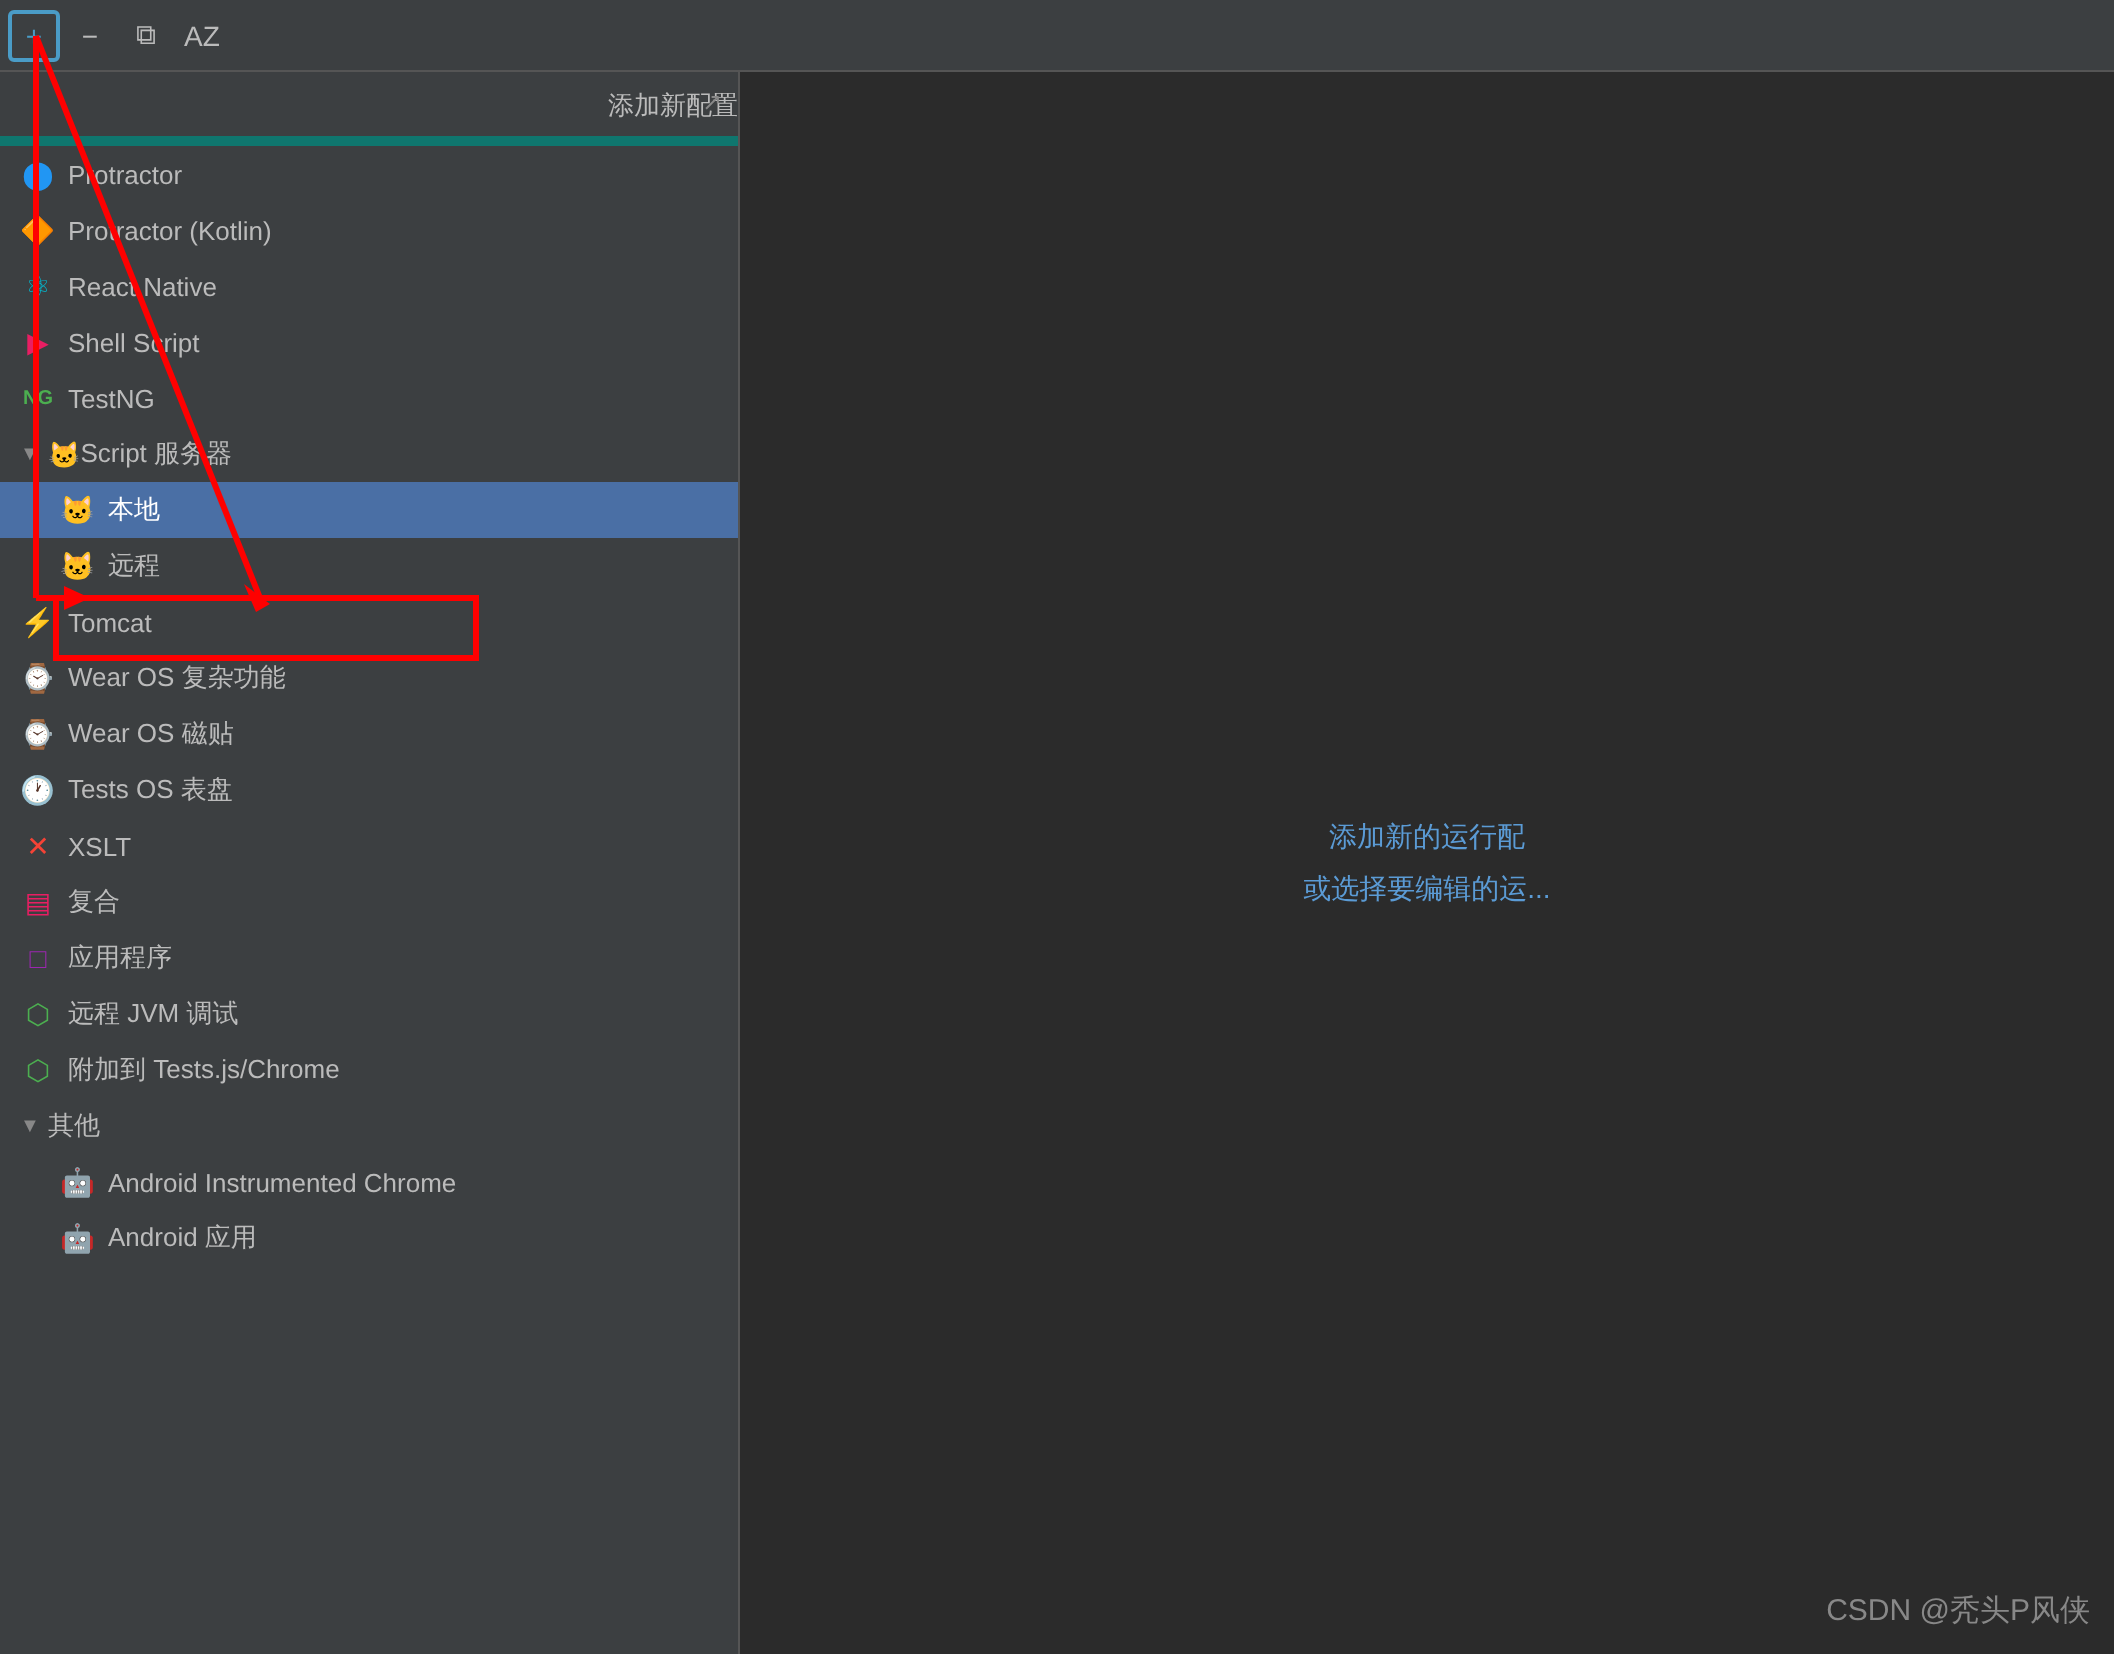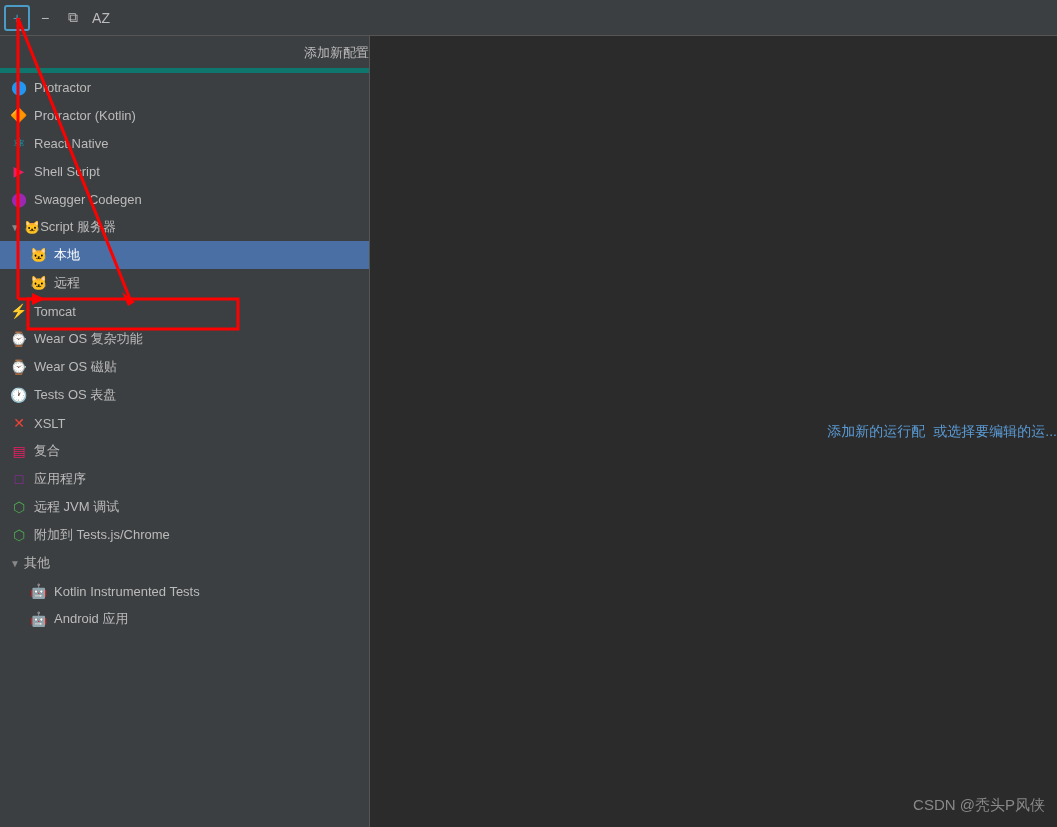--- a/index.html
+++ b/index.html
@@ -137,22 +137,22 @@
       color: #888;
       margin-right: 4px;
       width: 10px;
     }
 
     
     .right-panel {
       flex: 1;
       display: flex;
       align-items: center;
-      justify-content: flex-end;
-      flex-direction: row;
+      justify-content: center;
+      flex-direction: column;
       gap: 8px;
     }
     .right-panel-text {
       color: #5b9bd5;
       font-size: 14px;
     }
 
     
     .arrow-overlay {
       position: absolute;
@@ -216,25 +216,25 @@
       <div class="list-item">
         <span class="icon icon-cyan">⚛</span>
         <span class="label">React Native</span>
       </div>
 
       <div class="list-item">
         <span class="icon icon-pink">▶</span>
         <span class="label">Shell Script</span>
       </div>
 
-      <div class="list-item">
-        <span class="icon icon-purple">⬤</span>
-        <span class="label">Swagger Codegen</span>
-      </div>
-
+
+      <div class="list-item">
+        <span class="icon icon-green" style="font-size:10px;font-weight:bold;">NG</span>
+        <span class="label">TestNG</span>
+      </div>
 
       <div class="category-item">
         <span class="chevron">▼</span>
         <span class="icon icon-yellow">🐱</span>
         <span class="label">Script 服务器</span>
       </div>
 
       <div class="list-item indented selected">
         <span class="icon icon-yellow">🐱</span>
         <span class="label">本地</span>
@@ -290,21 +290,21 @@
         <span class="label">附加到 Tests.js/Chrome</span>
       </div>
 
       <div class="category-item">
         <span class="chevron">▼</span>
         <span class="label">其他</span>
       </div>
 
       <div class="list-item indented">
         <span class="icon icon-green">🤖</span>
-        <span class="label">Kotlin Instrumented Tests</span>
+        <span class="label">Android Instrumented Chrome</span>
       </div>
 
       <div class="list-item indented">
         <span class="icon icon-green">🤖</span>
         <span class="label">Android 应用</span>
       </div>
 
     </div>
   </div>
 

